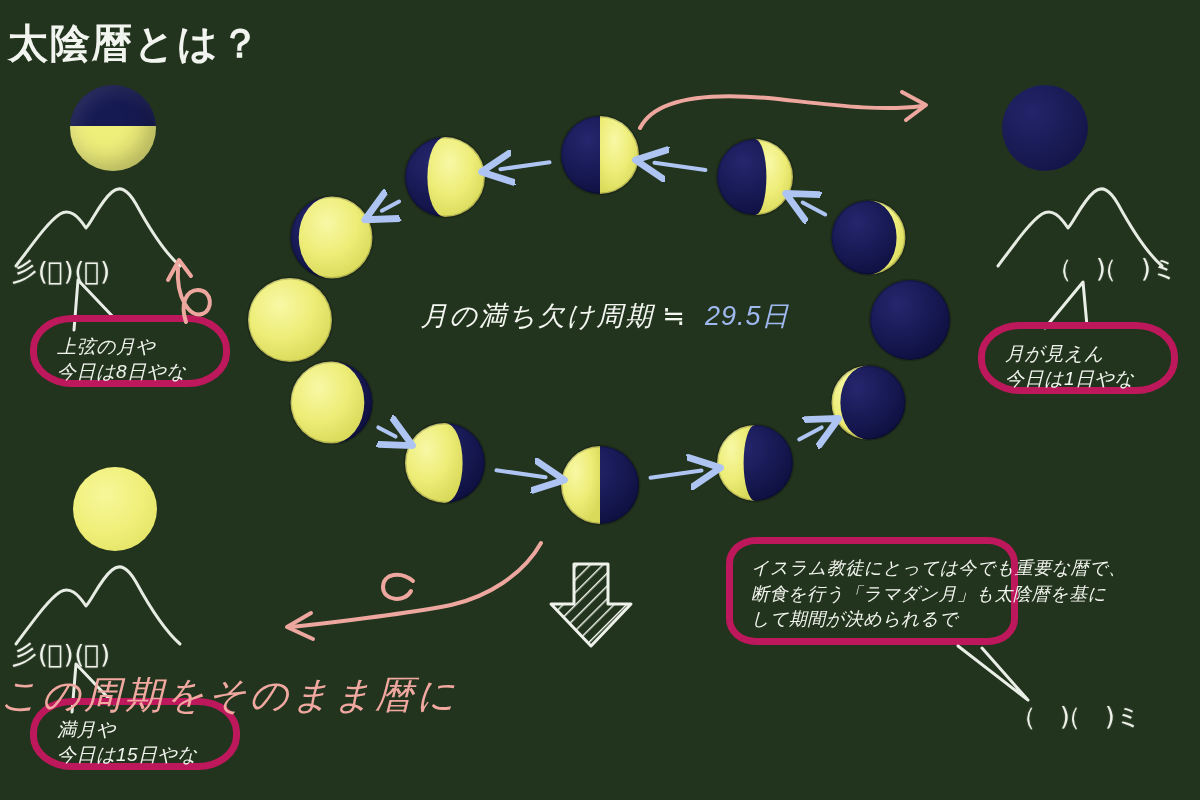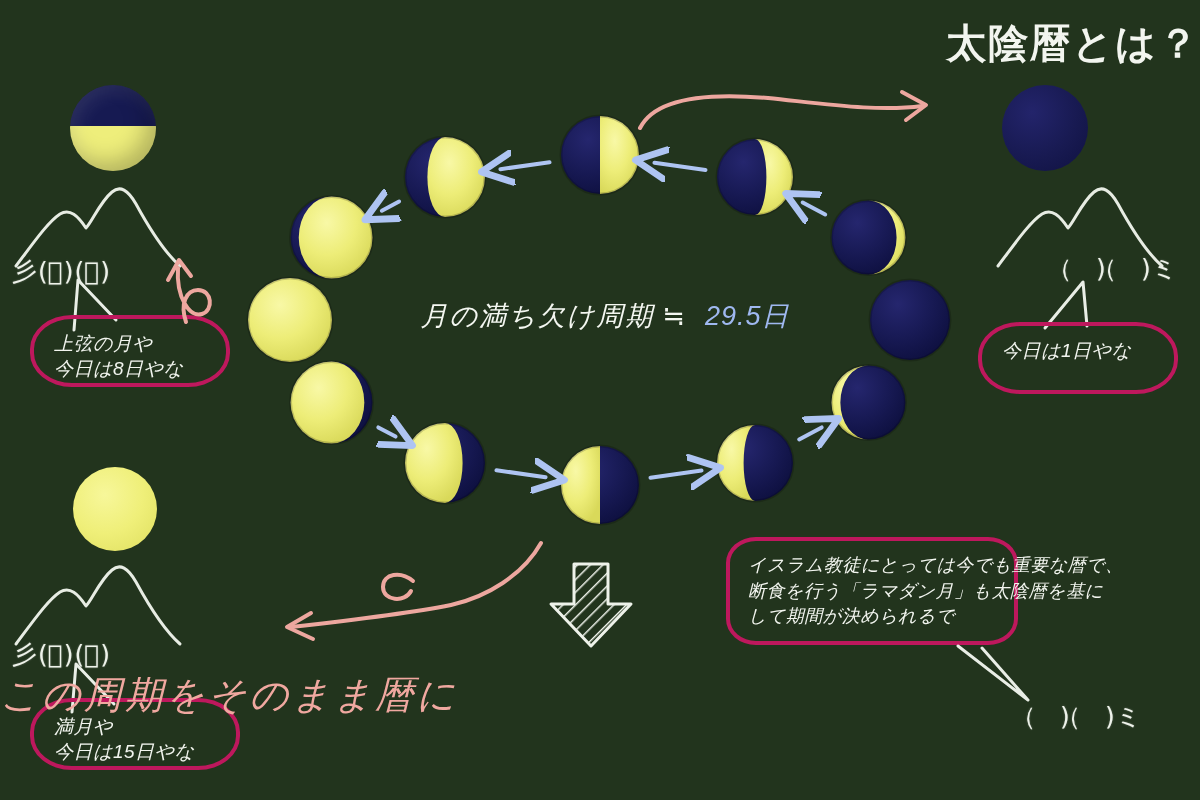--- a/index.html
+++ b/index.html
@@ -14,21 +14,21 @@
     background: #22341d;
     overflow: hidden;
     font-family: "Liberation Sans", "DejaVu Sans", sans-serif;
   }
 
   
   .title {
     position: absolute;
     left: 0; right: 0;
     top: 16px;
-    text-align: right;
+    text-align: left;
     color: #f2f5ef;
     font-size: 40px;
     font-weight: 600;
     letter-spacing: 2px;
     margin-left: 8px;
   }
   .center-line {
     position: absolute;
     left: 340px;
     top: 298px;
@@ -66,21 +66,21 @@
     font-size: 25px;
     font-family: "DejaVu Sans", sans-serif;
     letter-spacing: 1px;
     white-space: nowrap;
     text-shadow: 0 0 2px rgba(255,255,255,.35);
   }
 
   
   .bubble {
     position: absolute;
-    border: 4px solid #be185d;
+    border: 7px solid #be185d;
     border-radius: 42px / 34px;
     color: #f2f5ef;
     font-size: 19px;
     font-style: italic;
     line-height: 1.32;
     padding: 12px 18px 14px 20px;
     box-sizing: border-box;
     background: transparent;
     letter-spacing: 0.5px;
   }
@@ -234,20 +234,21 @@
 
   <div class="scene-moon moon-dark" style="left:1002px; top:85px; width:86px; height:86px;"></div>
   <svg class="mountains" style="left:990px; top:170px;" width="200" height="100">
     <path d="M8,96 C26,72 40,52 52,44 C62,38 70,46 78,58 C84,52 92,32 104,22 C112,15 120,20 128,34 C140,56 156,82 172,96" fill="none" stroke="#e7ece3" stroke-width="3" stroke-linecap="round" stroke-linejoin="round"></path>
   </svg>
   <div class="kao" style="left:1062px; top:252px;">(゚)(゚)ミ</div>
   <svg class="tail" style="left:1035px; top:276px;" width="80" height="58">
     <path d="M10,52 L48,6 L52,50" fill="none" stroke="#e9eee6" stroke-width="3" stroke-linecap="round" stroke-linejoin="round"></path>
   </svg>
   <div class="bubble" style="left:978px; top:322px; width:200px; height:72px;">
+    <div class="line">月が見えん</div>
     <div class="line">今日は1日やな</div>
   </div>
 
   <div class="scene-moon moon-full" style="left:73px; top:467px; width:84px; height:84px;"></div>
   <svg class="mountains" style="left:8px; top:548px;" width="190" height="100">
     <path d="M8,96 C26,72 40,52 52,44 C62,38 70,46 78,58 C84,52 92,32 104,22 C112,15 120,20 128,34 C140,56 156,82 172,96" fill="none" stroke="#e7ece3" stroke-width="3" stroke-linecap="round" stroke-linejoin="round"></path>
   </svg>
   <div class="kao" style="left:12px; top:638px;">彡(゚)(゚)</div>
   <svg class="tail" style="left:58px; top:660px;" width="80" height="58">
     <path d="M14,52 L18,4 L56,44" fill="none" stroke="#e9eee6" stroke-width="3" stroke-linecap="round" stroke-linejoin="round"></path>

